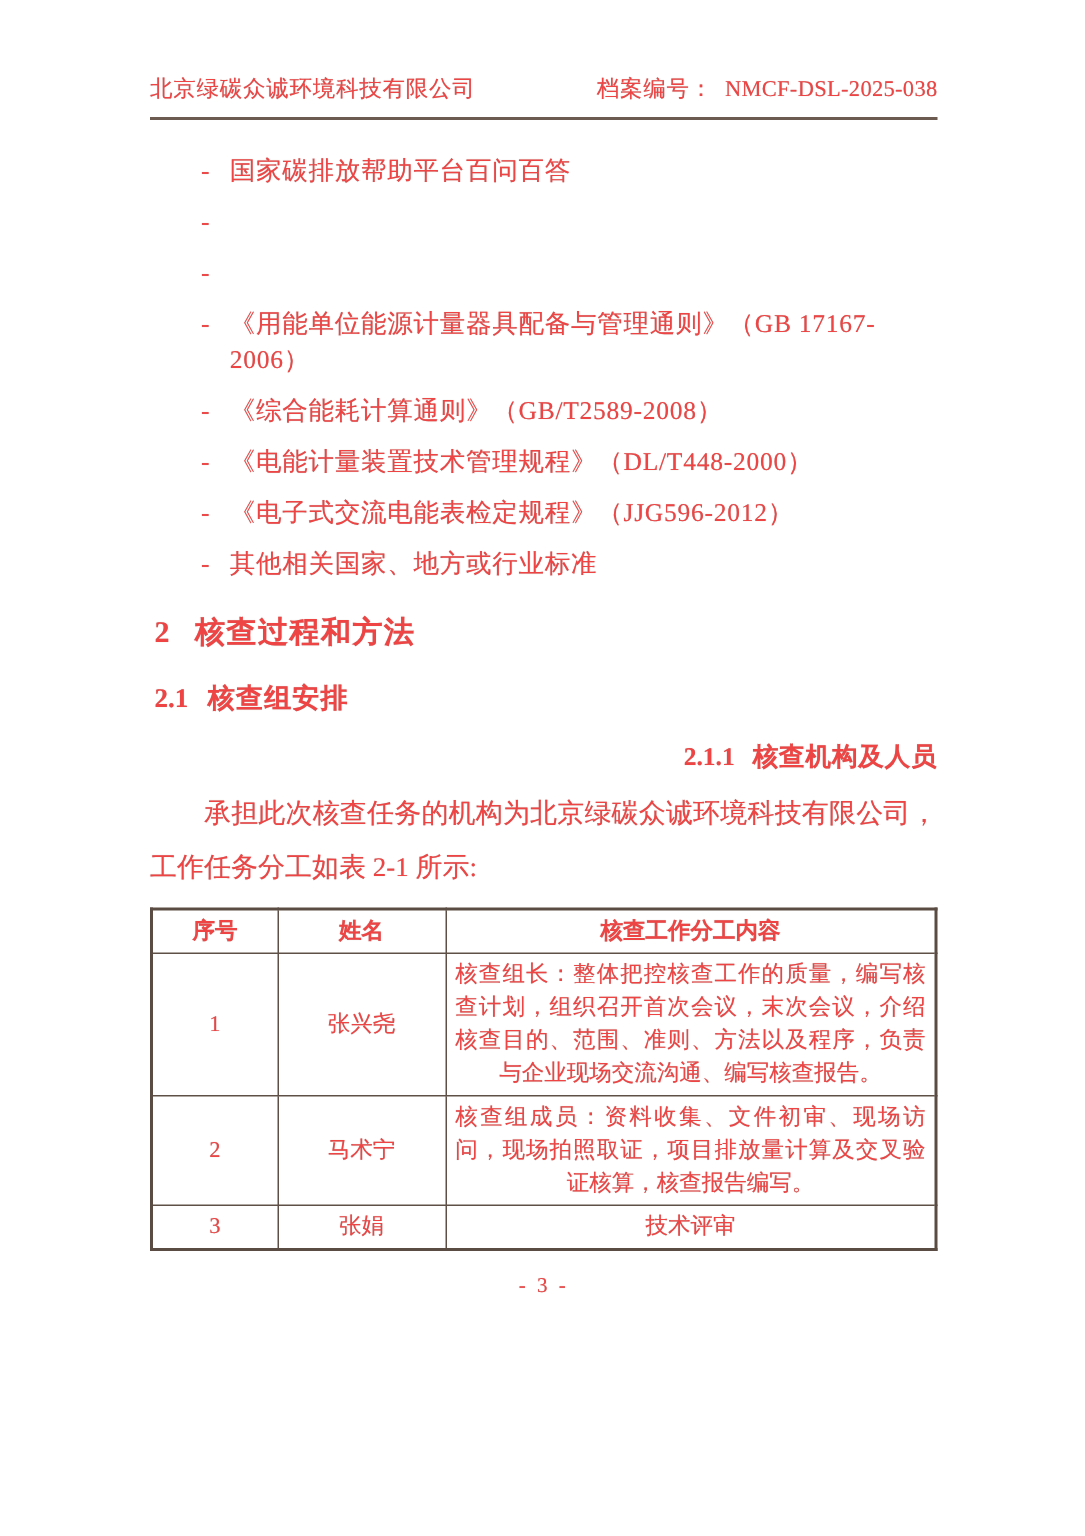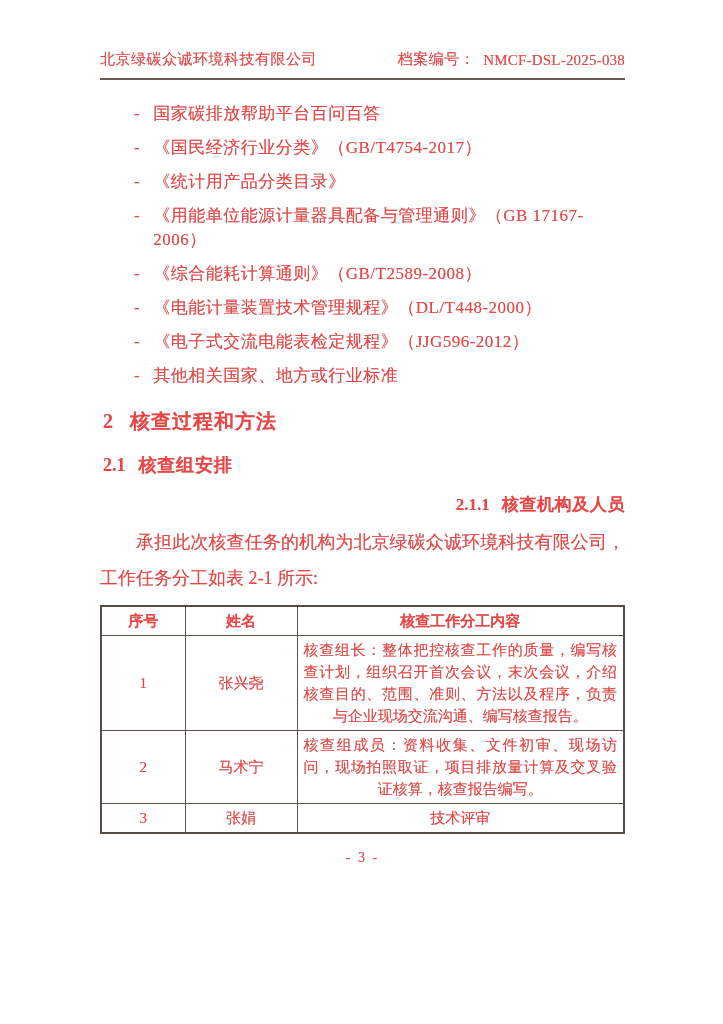--- a/index.html
+++ b/index.html
@@ -110,25 +110,23 @@
     </span>
   </div>
 
   <div class="refs">
     <div class="ref-item">
       <span class="ref-dash">-</span>
       <span>国家碳排放帮助平台百问百答</span>
     </div>
     <div class="ref-item">
       <span class="ref-dash">-</span>
-      <span>《国民经济行业分类》（GB/T4754-2017）</span>
     </div>
     <div class="ref-item">
       <span class="ref-dash">-</span>
-      <span>《统计用产品分类目录》</span>
     </div>
     <div class="ref-item">
       <span class="ref-dash">-</span>
       <span>《用能单位能源计量器具配备与管理通则》（GB 17167-2006）</span>
     </div>
     <div class="ref-item">
       <span class="ref-dash">-</span>
       <span>《综合能耗计算通则》（GB/T2589-2008）</span>
     </div>
     <div class="ref-item">

